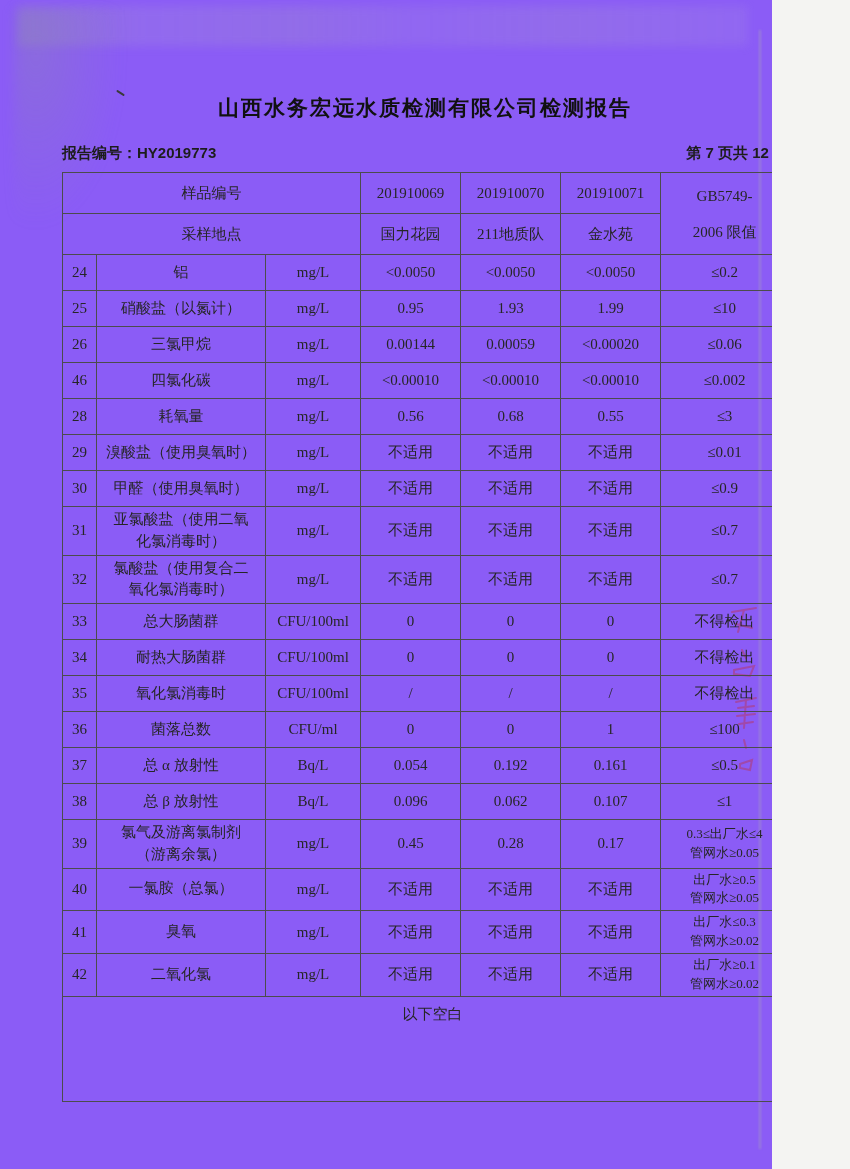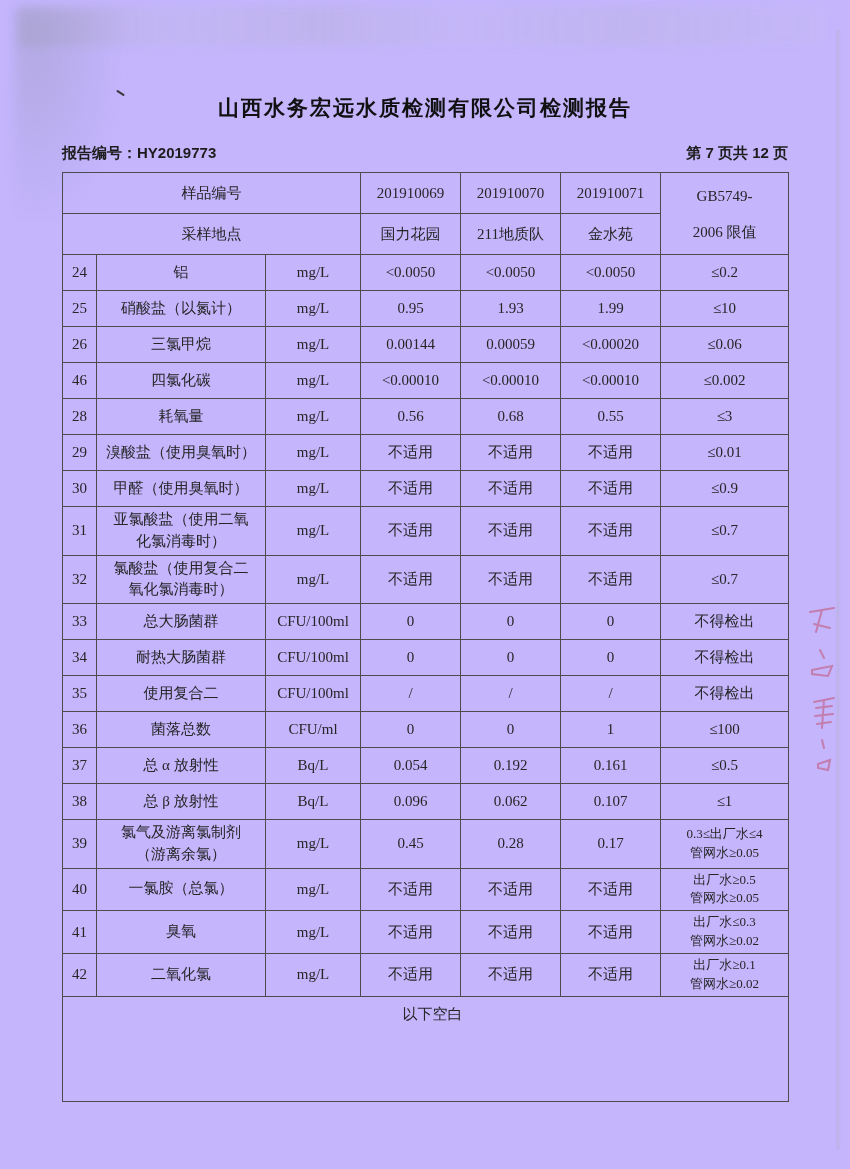--- a/index.html
+++ b/index.html
@@ -2,22 +2,22 @@
 <html lang="zh"><head>
 <meta charset="utf-8">
 <style>
   html,body{margin:0;padding:0;}
   body{
     width:850px;height:1169px;
     background:#f4f4f2;
     font-family:"Liberation Serif","DejaVu Serif",serif;
   }
   .page{
-    position:relative;width:850px;height:1169px;
-    background:#c4b5fd;
+    position:relative;width:772px;height:1169px;
+    background:#8b5cf6;
     overflow:hidden;
     color:#2c2c2c;
   }
   
   .scan-band{
     position:absolute;top:6px;left:18px;right:24px;height:40px;
     background:linear-gradient(90deg,
       rgba(150,152,170,.30) 0%,
       rgba(190,190,198,.14) 18%,
       rgba(175,175,182,.20) 38%,
@@ -242,21 +242,21 @@
     <td class="c-no">34</td>
     <td class="c-name">耐热大肠菌群</td>
     <td class="c-unit">CFU/100ml</td>
     <td class="c-val">0</td>
     <td class="c-val">0</td>
     <td class="c-val">0</td>
     <td class="c-limit">不得检出</td>
   </tr>
           <tr>
     <td class="c-no">35</td>
-    <td class="c-name">使用复合二</td>
+    <td class="c-name">氧化氯消毒时</td>
     <td class="c-unit">CFU/100ml</td>
     <td class="c-val">/</td>
     <td class="c-val">/</td>
     <td class="c-val">/</td>
     <td class="c-limit">不得检出</td>
   </tr>
           <tr>
     <td class="c-no">36</td>
     <td class="c-name">菌落总数</td>
     <td class="c-unit">CFU/ml</td>

